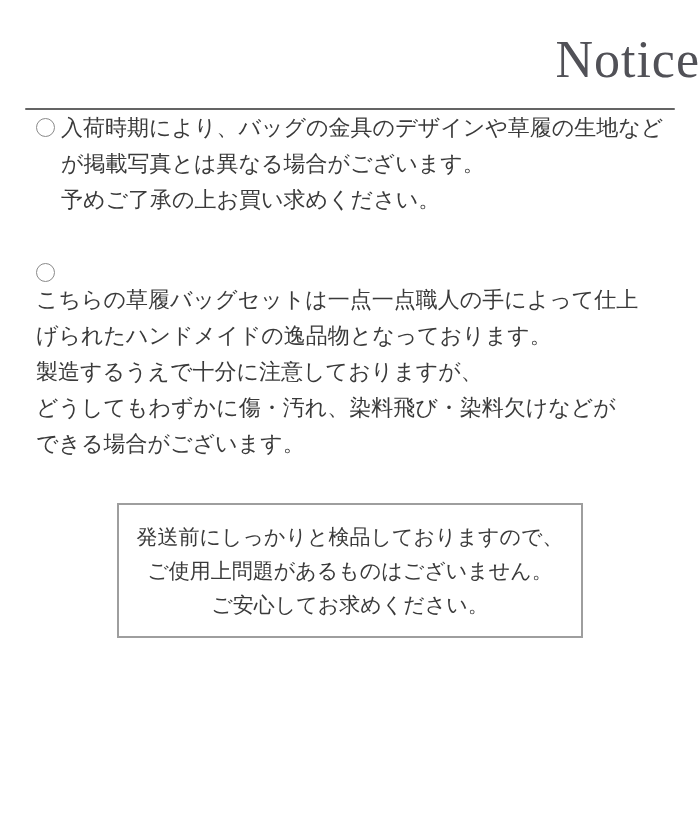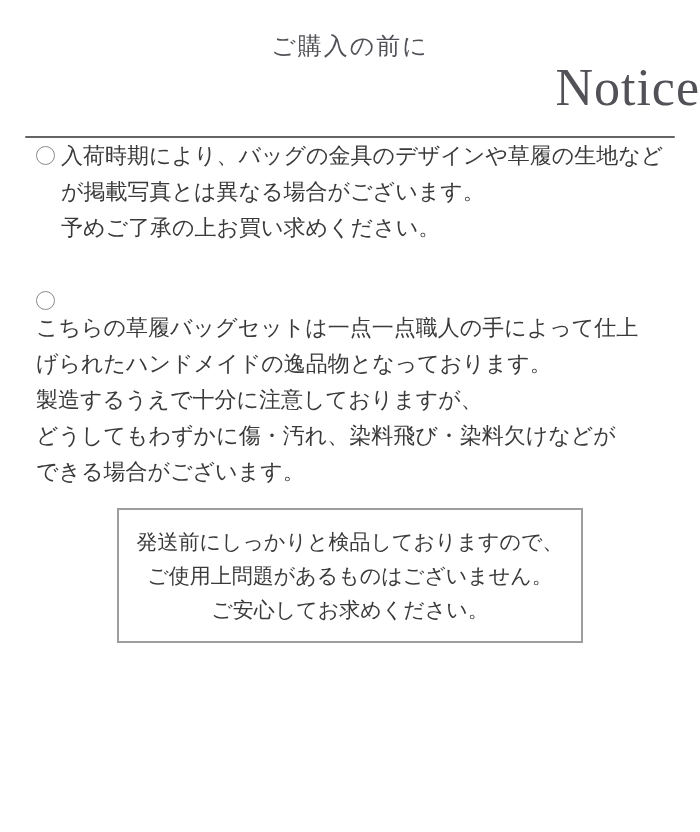--- a/index.html
+++ b/index.html
@@ -55,35 +55,34 @@
     border-radius: 50%;
     margin: 8px 6px 0 0;
     background: transparent;
   }
   .notice-lines { flex: 1 1 auto; }
   .assurance-box {
     box-sizing: border-box;
     width: 466px;
     height: 135px;
     border: 2px solid #9e9e9e;
-    margin: 18px auto 0;
+    margin: 41px auto 0;
     text-align: center;
     padding-top: 15px;
     font-size: 21px;
     line-height: 34px;
     color: #3a3a3a;
   }
 </style>
 </head>
 <body>
 
 <div class="page">
 
   <div class="header">
-    <div class="subtitle">ご購入の前に</div>
     <div class="title">Notice</div>
   </div>
 
   <div class="divider"></div>
 
   <div class="notice-list">
 
     <div class="notice-item">
       <span class="bullet"></span>
       <div class="notice-lines">

